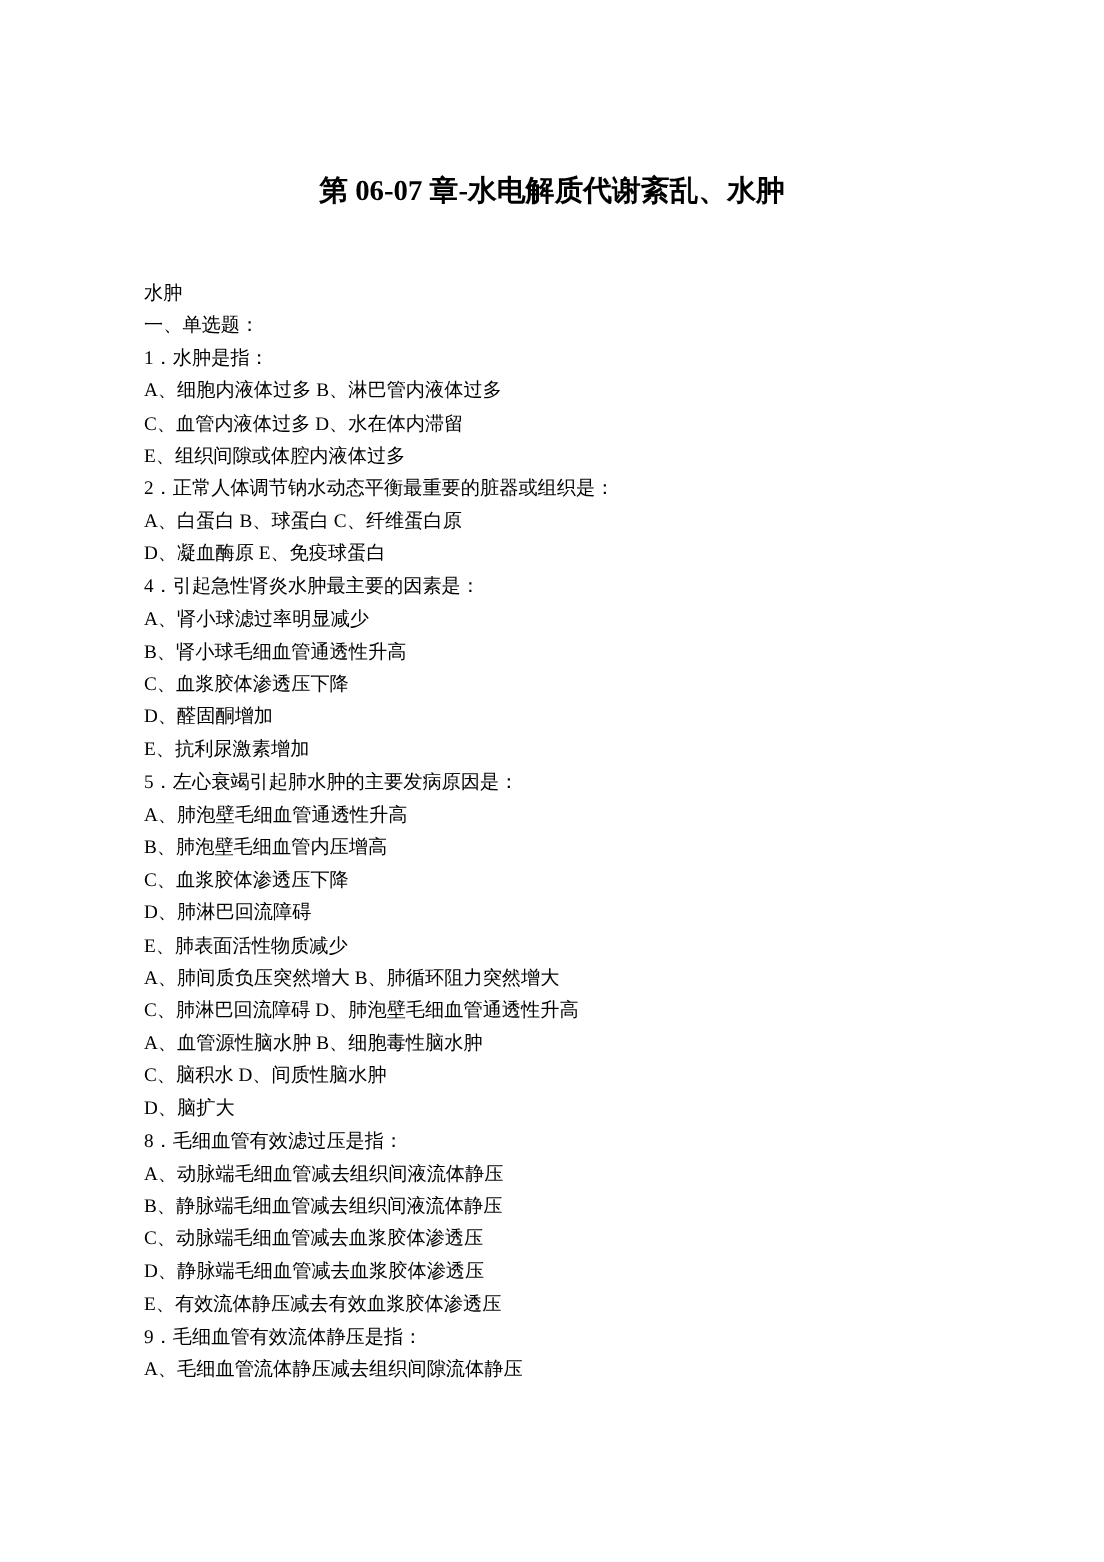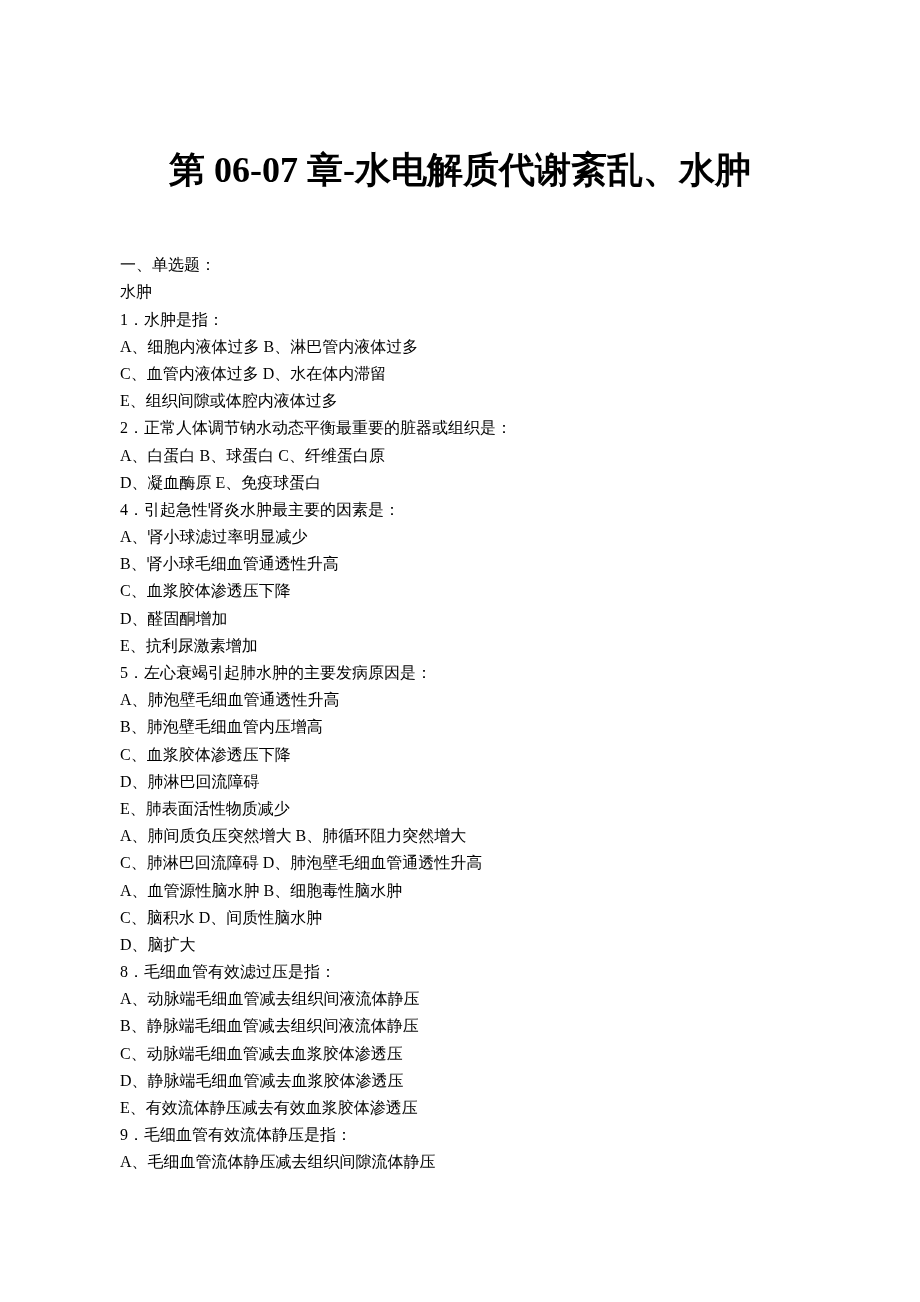--- a/index.html
+++ b/index.html
@@ -11,36 +11,36 @@
       background: #fff;
       font-family: "SimSun", "宋体", serif;
       width: 920px;
       padding: 140px 120px 60px 120px;
       font-size: 16px;
       line-height: 1.7;
       color: #000;
     }
     .title {
       text-align: center;
-      font-size: 36px;
+      font-size: 24px;
       font-weight: bold;
       margin-bottom: 50px;
     }
     .line {
       display: block;
     }
   </style>
 </head>
 <body>
 
 <h1 class="title">第 06-07 章-水电解质代谢紊乱、水肿</h1>
 
 <div id="content">
+    <span class="line">水肿</span>
     <span class="line">一、单选题：</span>
-    <span class="line">水肿</span>
     <span class="line">1．水肿是指：</span>
     <span class="line">A、细胞内液体过多   B、淋巴管内液体过多</span>
     <span class="line">C、血管内液体过多    D、水在体内滞留</span>
     <span class="line">E、组织间隙或体腔内液体过多</span>
     <span class="line">2．正常人体调节钠水动态平衡最重要的脏器或组织是：</span>
     <span class="line">A、白蛋白    B、球蛋白       C、纤维蛋白原</span>
     <span class="line">D、凝血酶原     E、免疫球蛋白</span>
     <span class="line">4．引起急性肾炎水肿最主要的因素是：</span>
     <span class="line">A、肾小球滤过率明显减少</span>
     <span class="line">B、肾小球毛细血管通透性升高</span>

